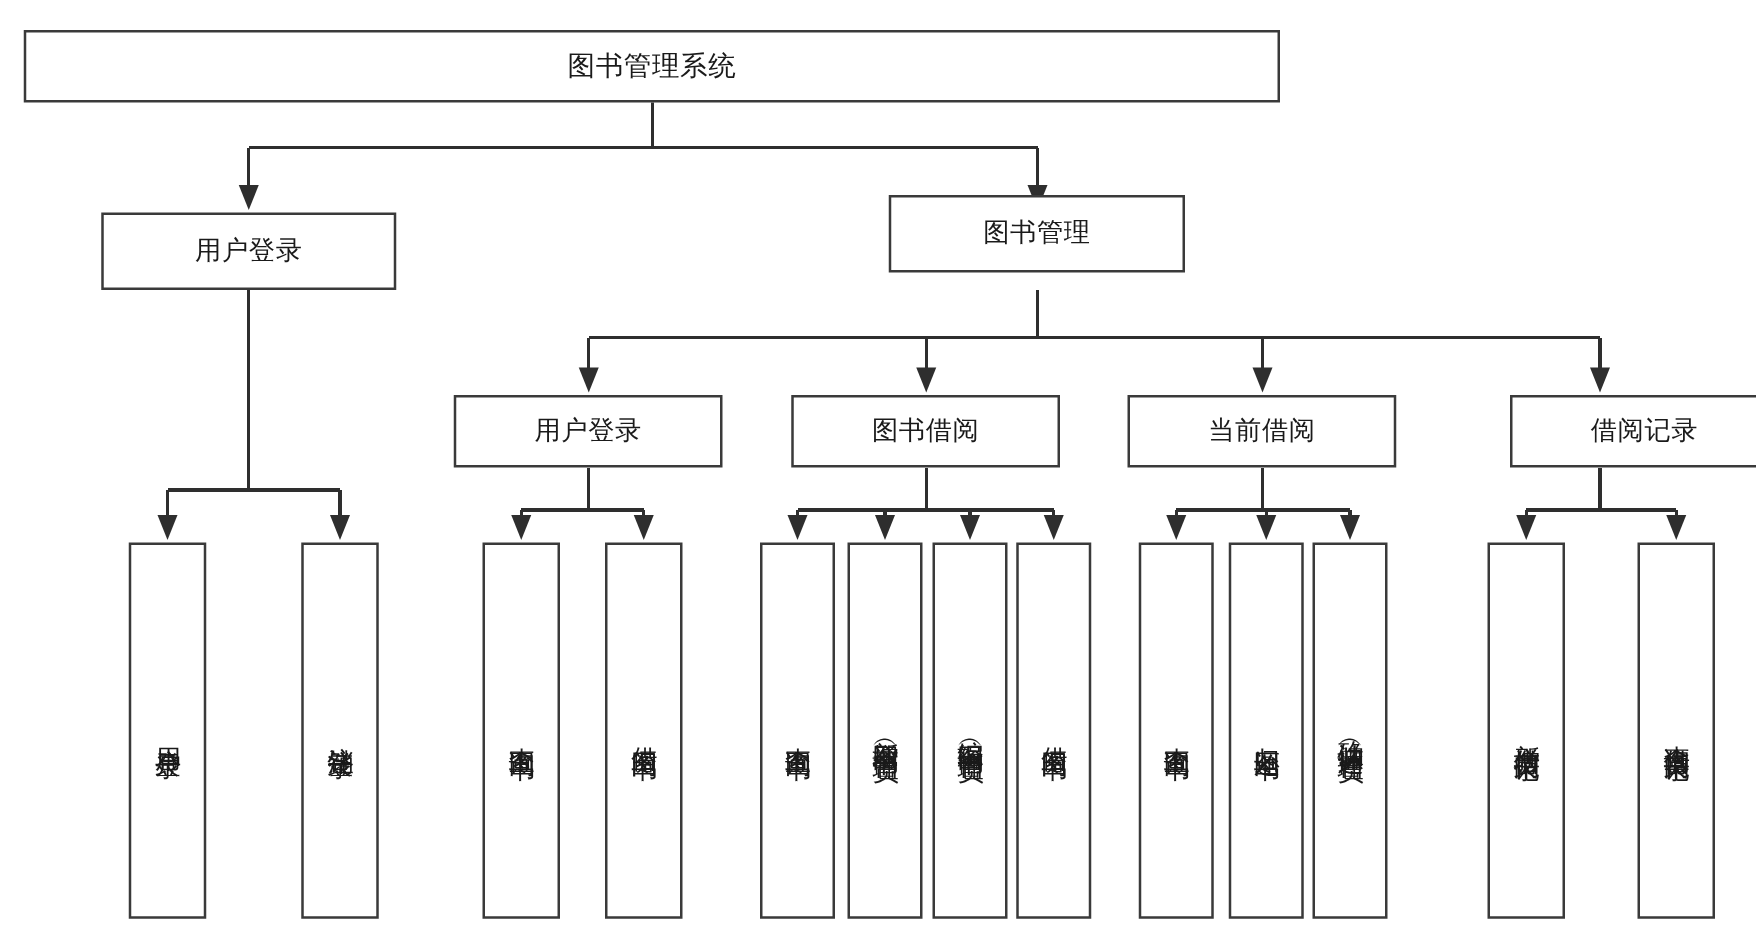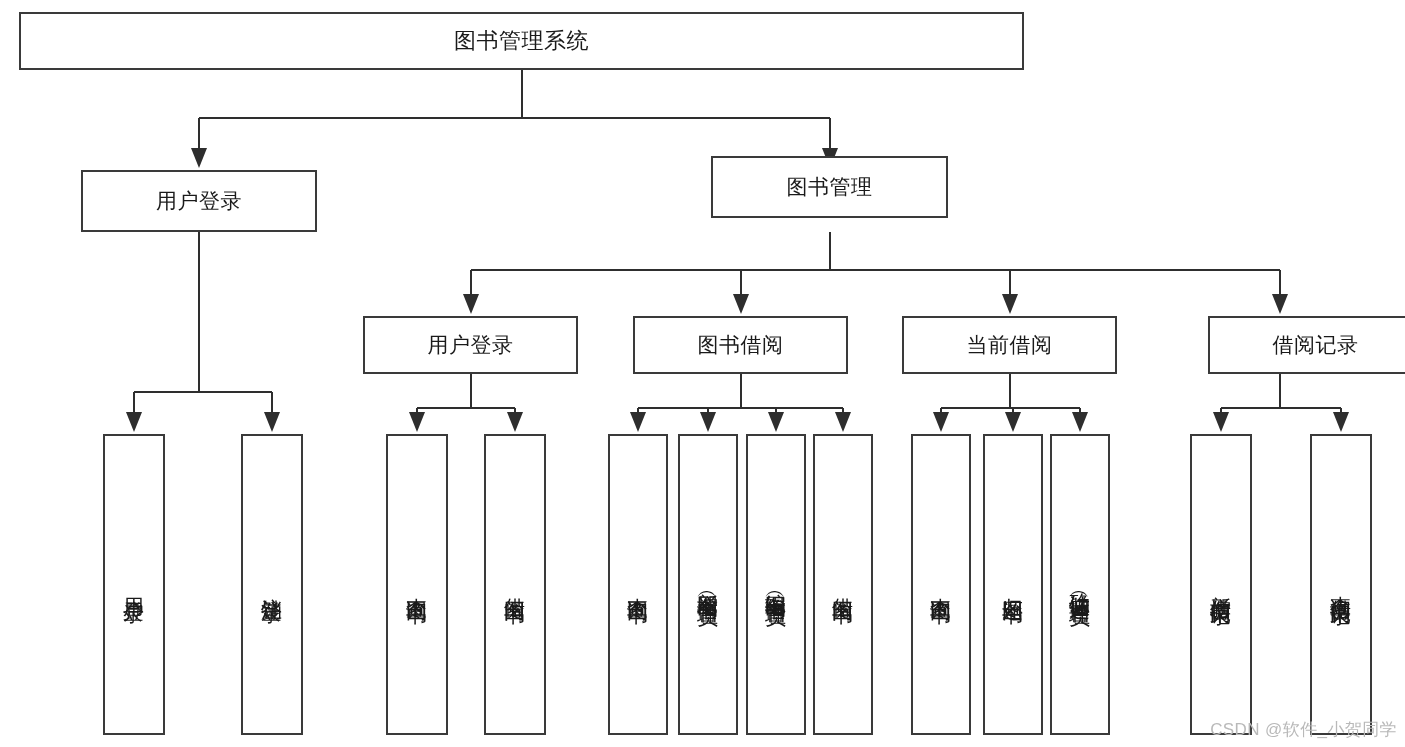--- a/index.html
+++ b/index.html
@@ -123,21 +123,21 @@
       <line x1="1080" y1="408" x2="1080" y2="413" stroke="#2e2e2e" stroke-width="2.6" shape-rendering="crispEdges"></line>
       <path d="M 1072 412 L 1088 412 L 1080 432 Z" fill="#2e2e2e"></path>
       <line x1="1280" y1="374" x2="1280" y2="408" stroke="#2e2e2e" stroke-width="2.6" shape-rendering="crispEdges"></line>
       <line x1="1221" y1="408" x2="1341" y2="408" stroke="#2e2e2e" stroke-width="2.6" shape-rendering="crispEdges"></line>
       <line x1="1221" y1="408" x2="1221" y2="413" stroke="#2e2e2e" stroke-width="2.6" shape-rendering="crispEdges"></line>
       <path d="M 1213 412 L 1229 412 L 1221 432 Z" fill="#2e2e2e"></path>
       <line x1="1341" y1="408" x2="1341" y2="413" stroke="#2e2e2e" stroke-width="2.6" shape-rendering="crispEdges"></line>
       <path d="M 1333 412 L 1349 412 L 1341 432 Z" fill="#2e2e2e"></path>
     </svg>
   <div id="nodes">
-      <div class="node horiz root" style="left: 19px; top: 12px; width: 1005px; height: 58px;">
+      <div class="node horiz root" style="left: 19px; top: 24px; width: 1005px; height: 58px;">
         <span class="label">图书管理系统</span>
       </div>
       <div class="node horiz" style="left: 81px; top: 170px; width: 236px; height: 62px;">
         <span class="label">用户登录</span>
       </div>
       <div class="node horiz" style="left: 711px; top: 156px; width: 237px; height: 62px;">
         <span class="label">图书管理</span>
       </div>
       <div class="node horiz" style="left: 363px; top: 316px; width: 215px; height: 58px;">
         <span class="label">用户登录</span>
@@ -184,14 +184,13 @@
       <div class="node vert" style="left: 1050px; top: 434px; width: 60px; height: 301px;">
         <span class="label">确认归还（管理员）</span>
       </div>
       <div class="node vert" style="left: 1190px; top: 434px; width: 62px; height: 301px;">
         <span class="label">新增借阅记录</span>
       </div>
       <div class="node vert" style="left: 1310px; top: 434px; width: 62px; height: 301px;">
         <span class="label">查询借阅记录</span>
       </div>
     </div>
-  <div id="watermark">CSDN @软件_小贺同学</div>
 </div>
 
 </body></html>

